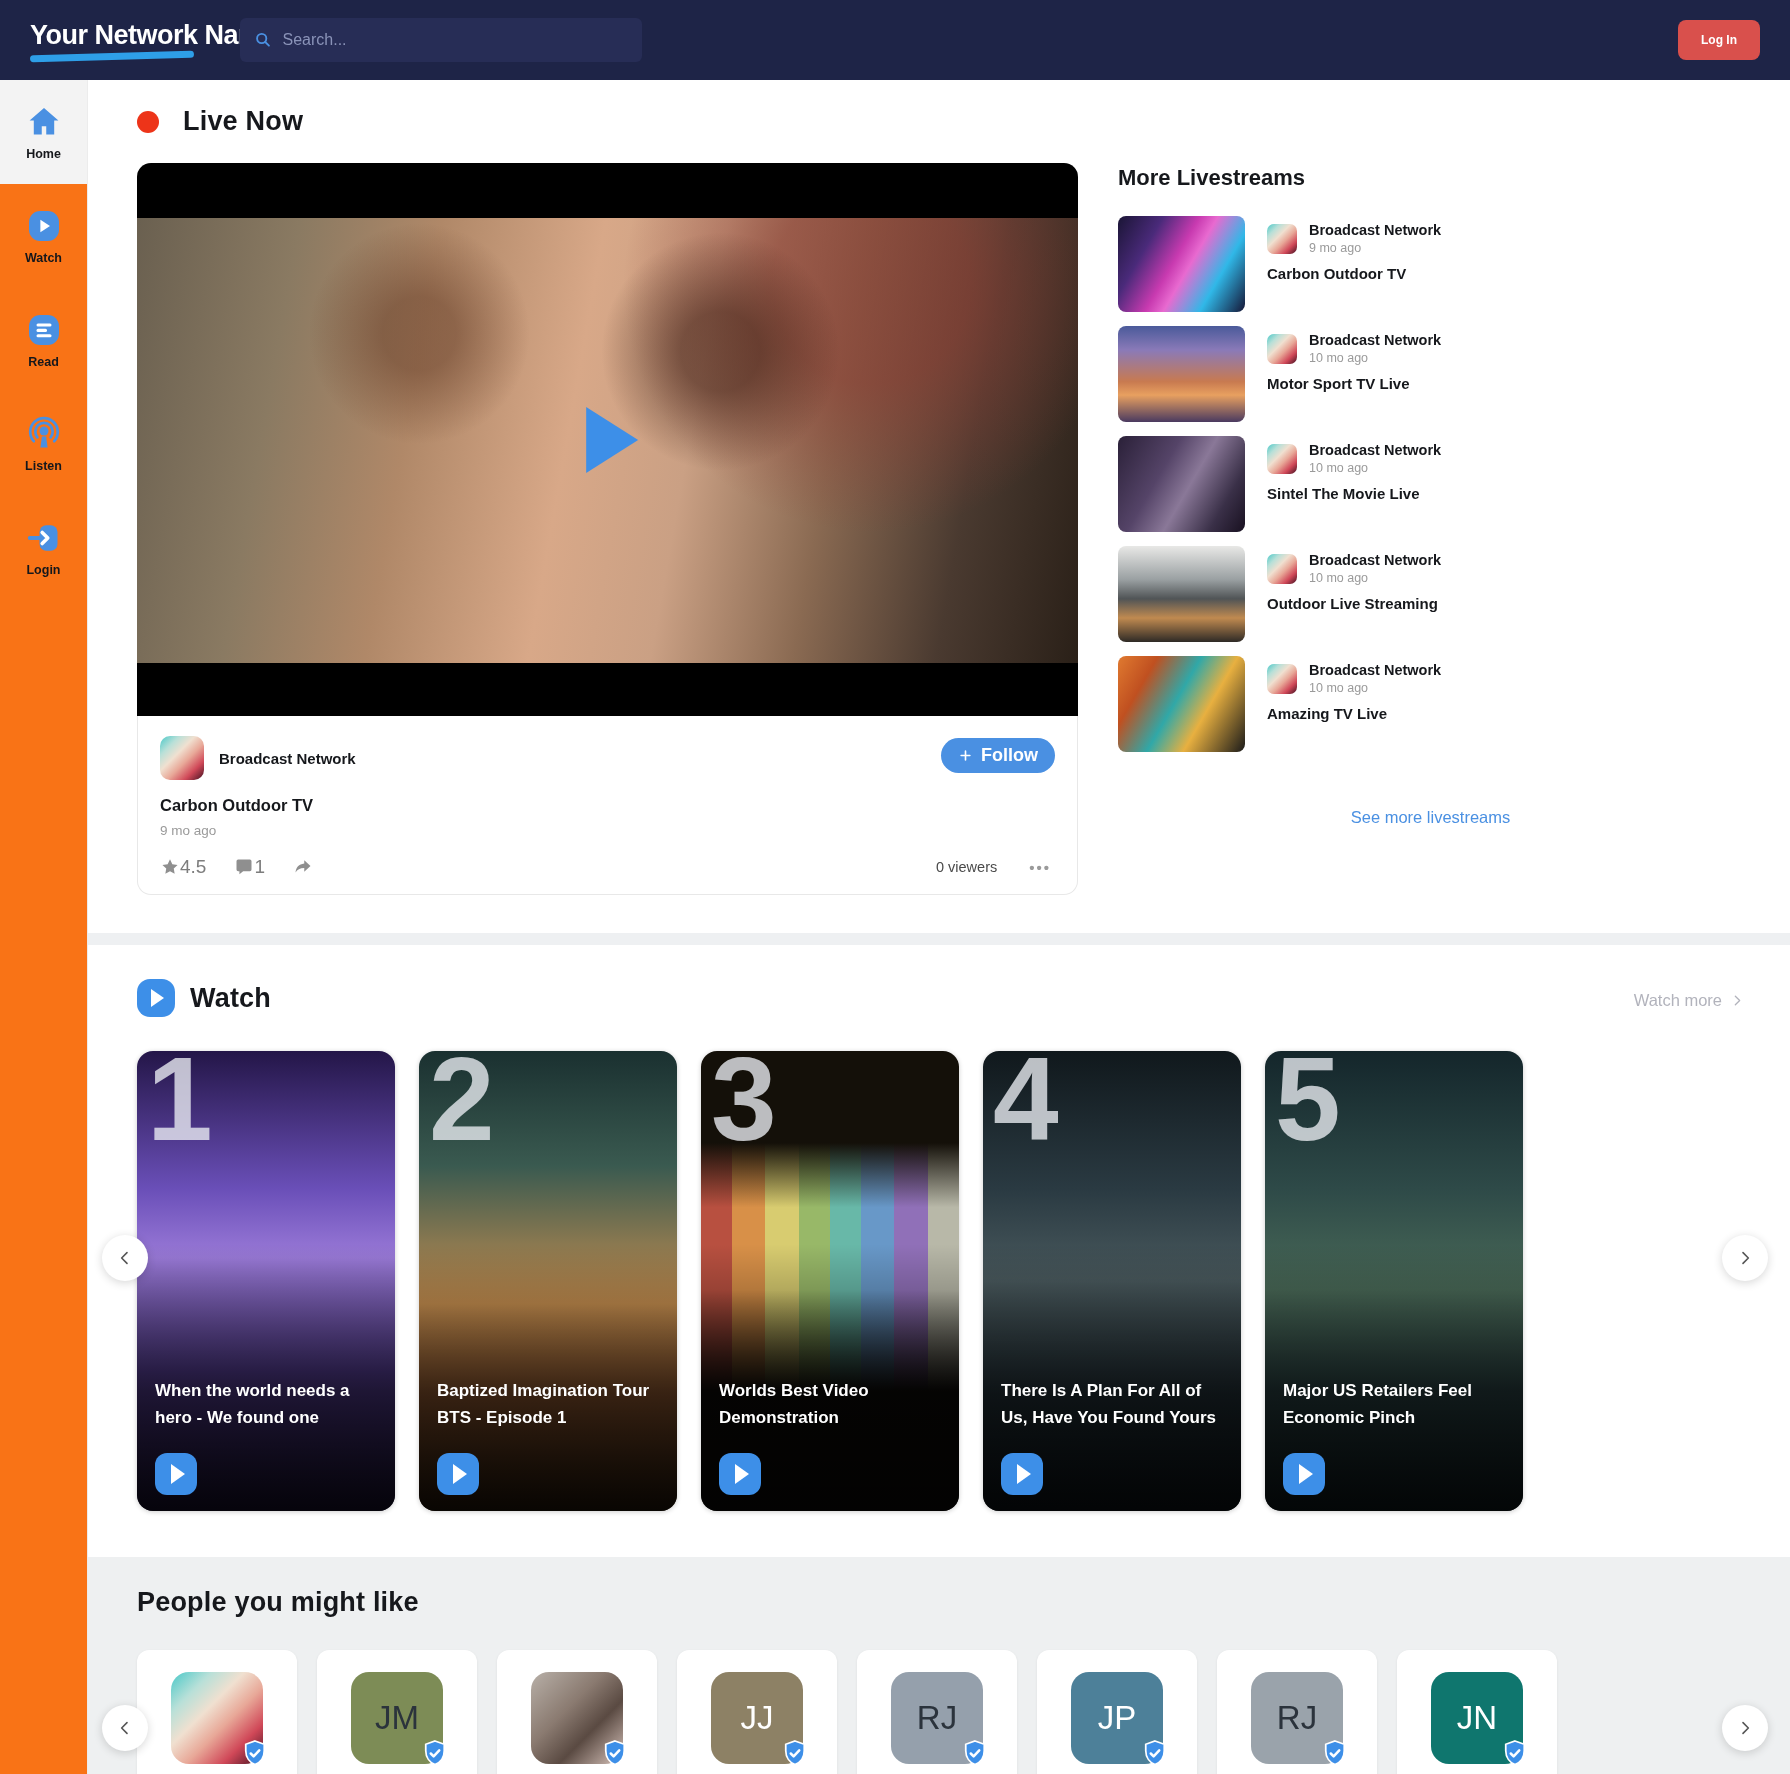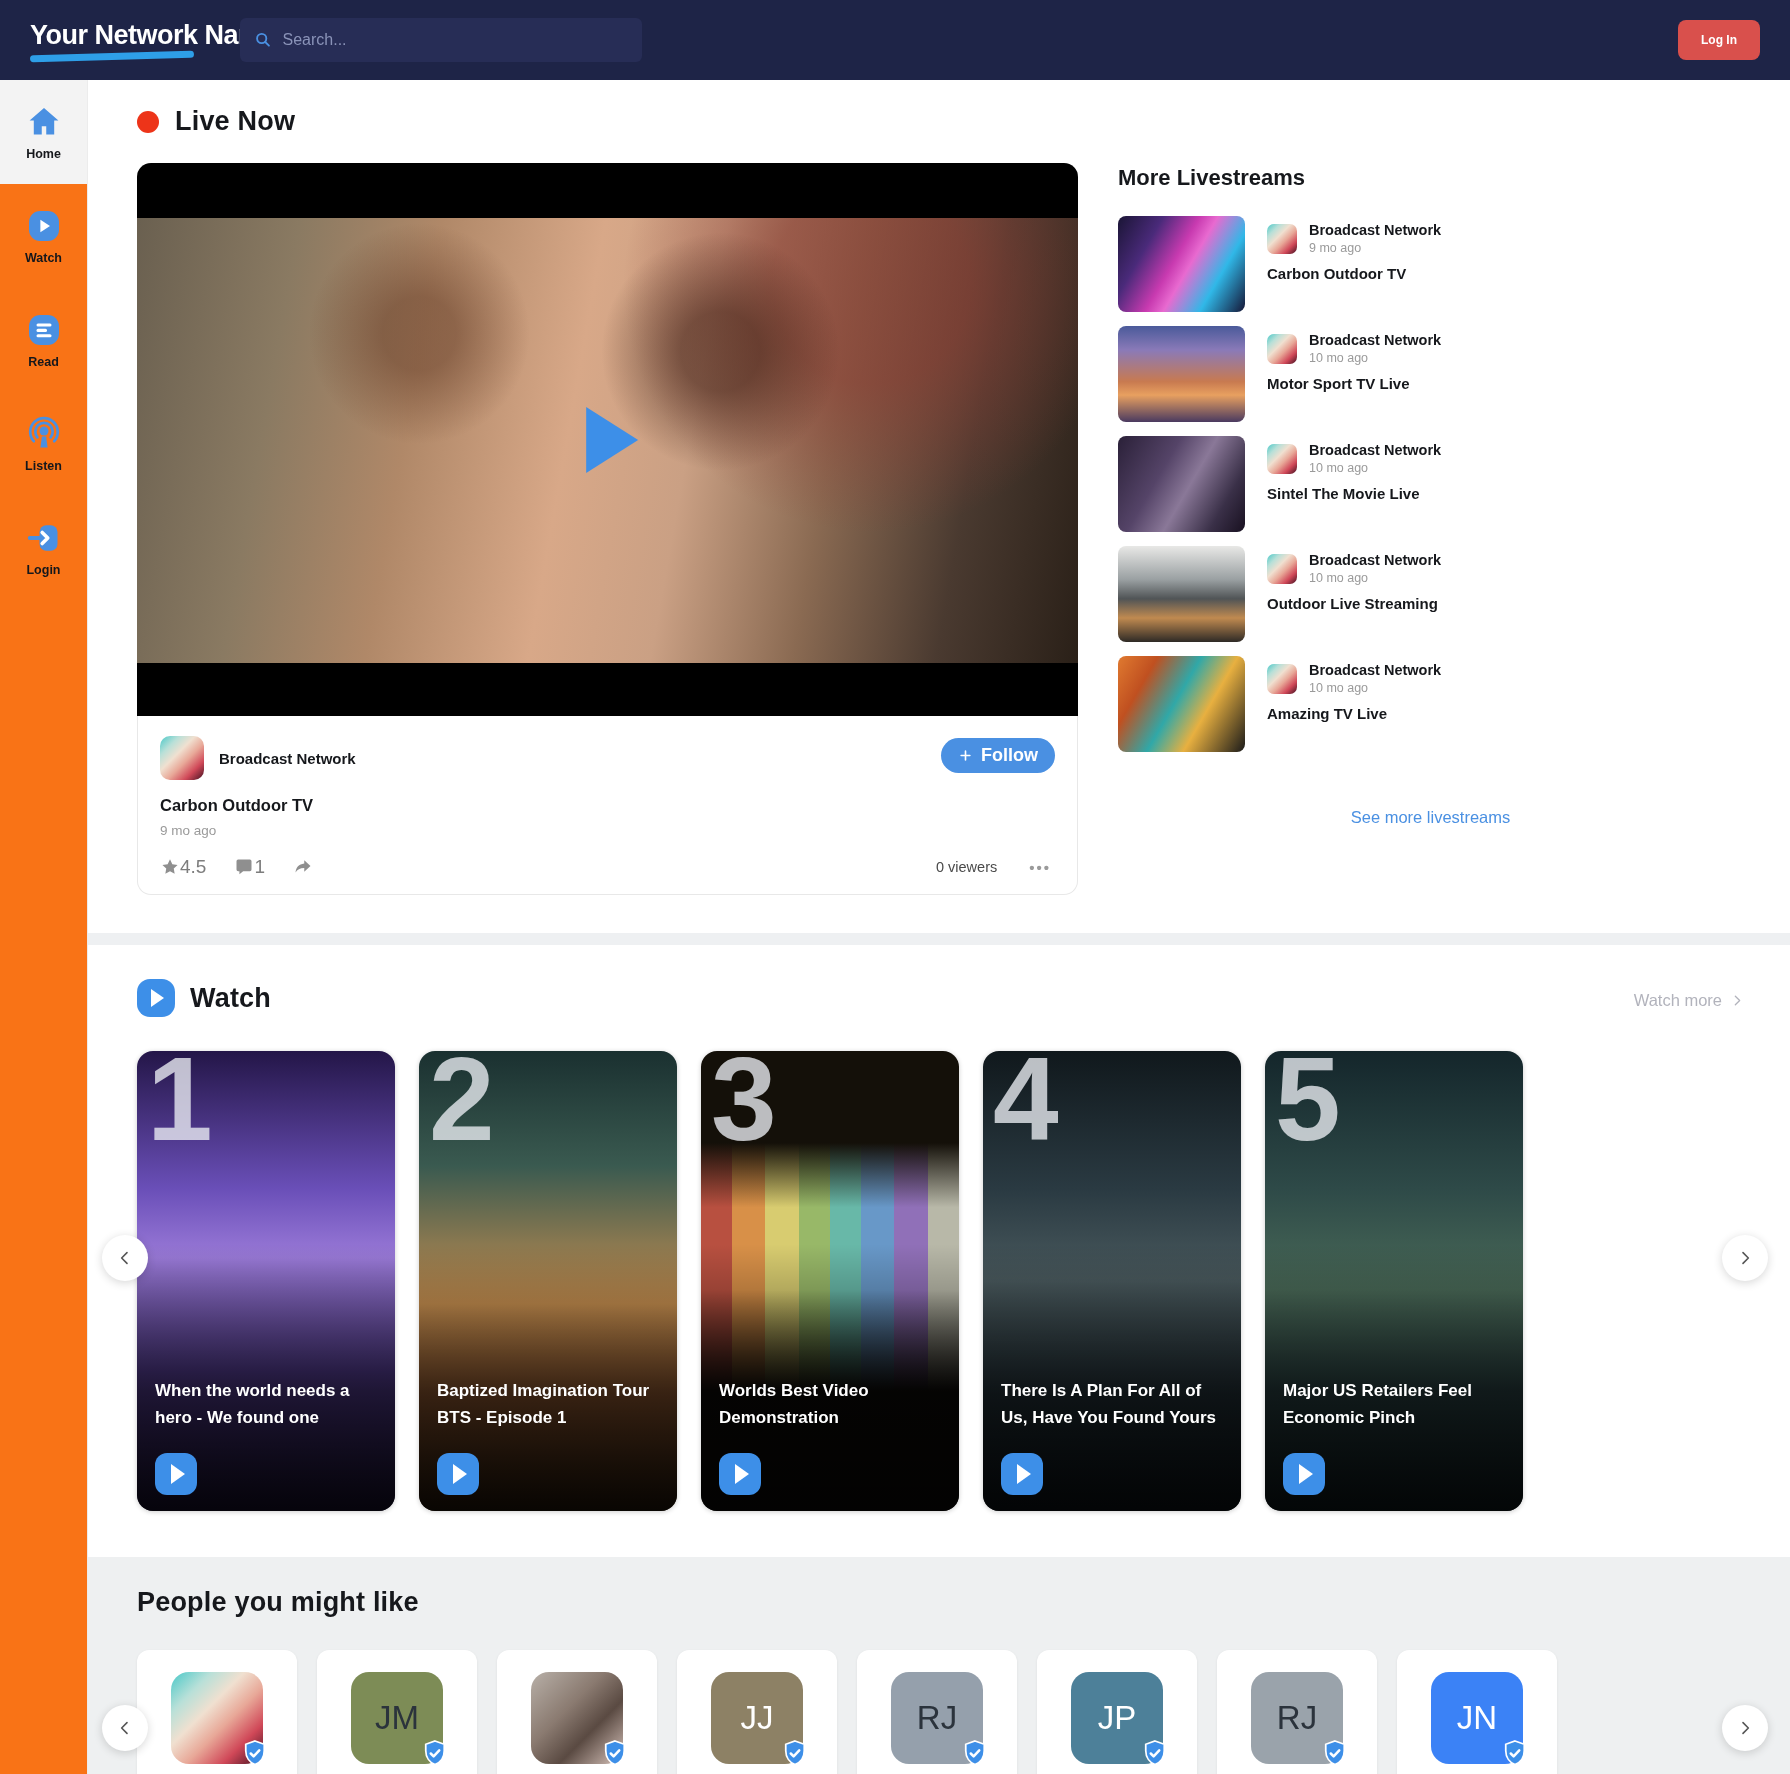--- a/index.html
+++ b/index.html
@@ -20,21 +20,21 @@
   
   .app { display:flex; height:1694px; }
   .sidebar { width:88px; background:#f97316; border-right:1px solid #ececec; flex-shrink:0; }
   .side-item { height:104px; display:flex; flex-direction:column; align-items:center; justify-content:center; gap:7px; cursor:pointer; }
   .side-item.active { background:#f3f3f3; }
   .side-item svg { width:36px; height:36px; }
   .side-label { font-size:12.5px; font-weight:700; color:#15171b; }
   .main { flex:1; background:#eef0f2; overflow:hidden; }
 
   section.live { background:#fff; padding:26px 0 38px 49px; }
-  .sec-head { display:flex; align-items:center; gap:16px; }
+  .sec-head { display:flex; align-items:center; gap:24px; }
   .live-dot { width:22px; height:22px; border-radius:50%; background:#ed3419; }
   .sec-title { font-size:27px; font-weight:800; letter-spacing:.2px; }
 
   .live-body { display:flex; gap:40px; margin-top:26px; }
 
   
   .player-col { width:941px; flex-shrink:0; }
   .video-frame { width:941px; height:553px; background:#000; border-radius:14px 14px 0 0; position:relative; overflow:hidden; cursor:pointer; }
   .video-art { position:absolute; left:0; right:0; top:55px; bottom:53px;
     background:
@@ -463,21 +463,21 @@
               <span class="p-initials" style="color: rgb(43, 51, 60);">RJ</span>
               <svg class="p-badge" viewBox="0 0 24 24">
                 <path d="M12 1.6l7.4 2.6v5.2c0 5.2-3.1 9.4-7.4 11-4.3-1.6-7.4-5.8-7.4-11V4.2z" fill="#3d8fe8" stroke="#fff" stroke-width="1.4"></path>
                 <path d="M8.6 11.6l2.3 2.3 4.5-4.8" fill="none" stroke="#fff" stroke-width="2" stroke-linecap="round" stroke-linejoin="round"></path>
               </svg>
             </div>
 
           </div>
 
           <div class="p-card">
-            <div class="p-avatar" style="background: #3b82f6;">
+            <div class="p-avatar" style="background: #0f766e;">
               <span class="p-initials" style="color: rgb(255, 255, 255);">JN</span>
               <svg class="p-badge" viewBox="0 0 24 24">
                 <path d="M12 1.6l7.4 2.6v5.2c0 5.2-3.1 9.4-7.4 11-4.3-1.6-7.4-5.8-7.4-11V4.2z" fill="#3d8fe8" stroke="#fff" stroke-width="1.4"></path>
                 <path d="M8.6 11.6l2.3 2.3 4.5-4.8" fill="none" stroke="#fff" stroke-width="2" stroke-linecap="round" stroke-linejoin="round"></path>
               </svg>
             </div>
 
           </div>
         </div>
 

